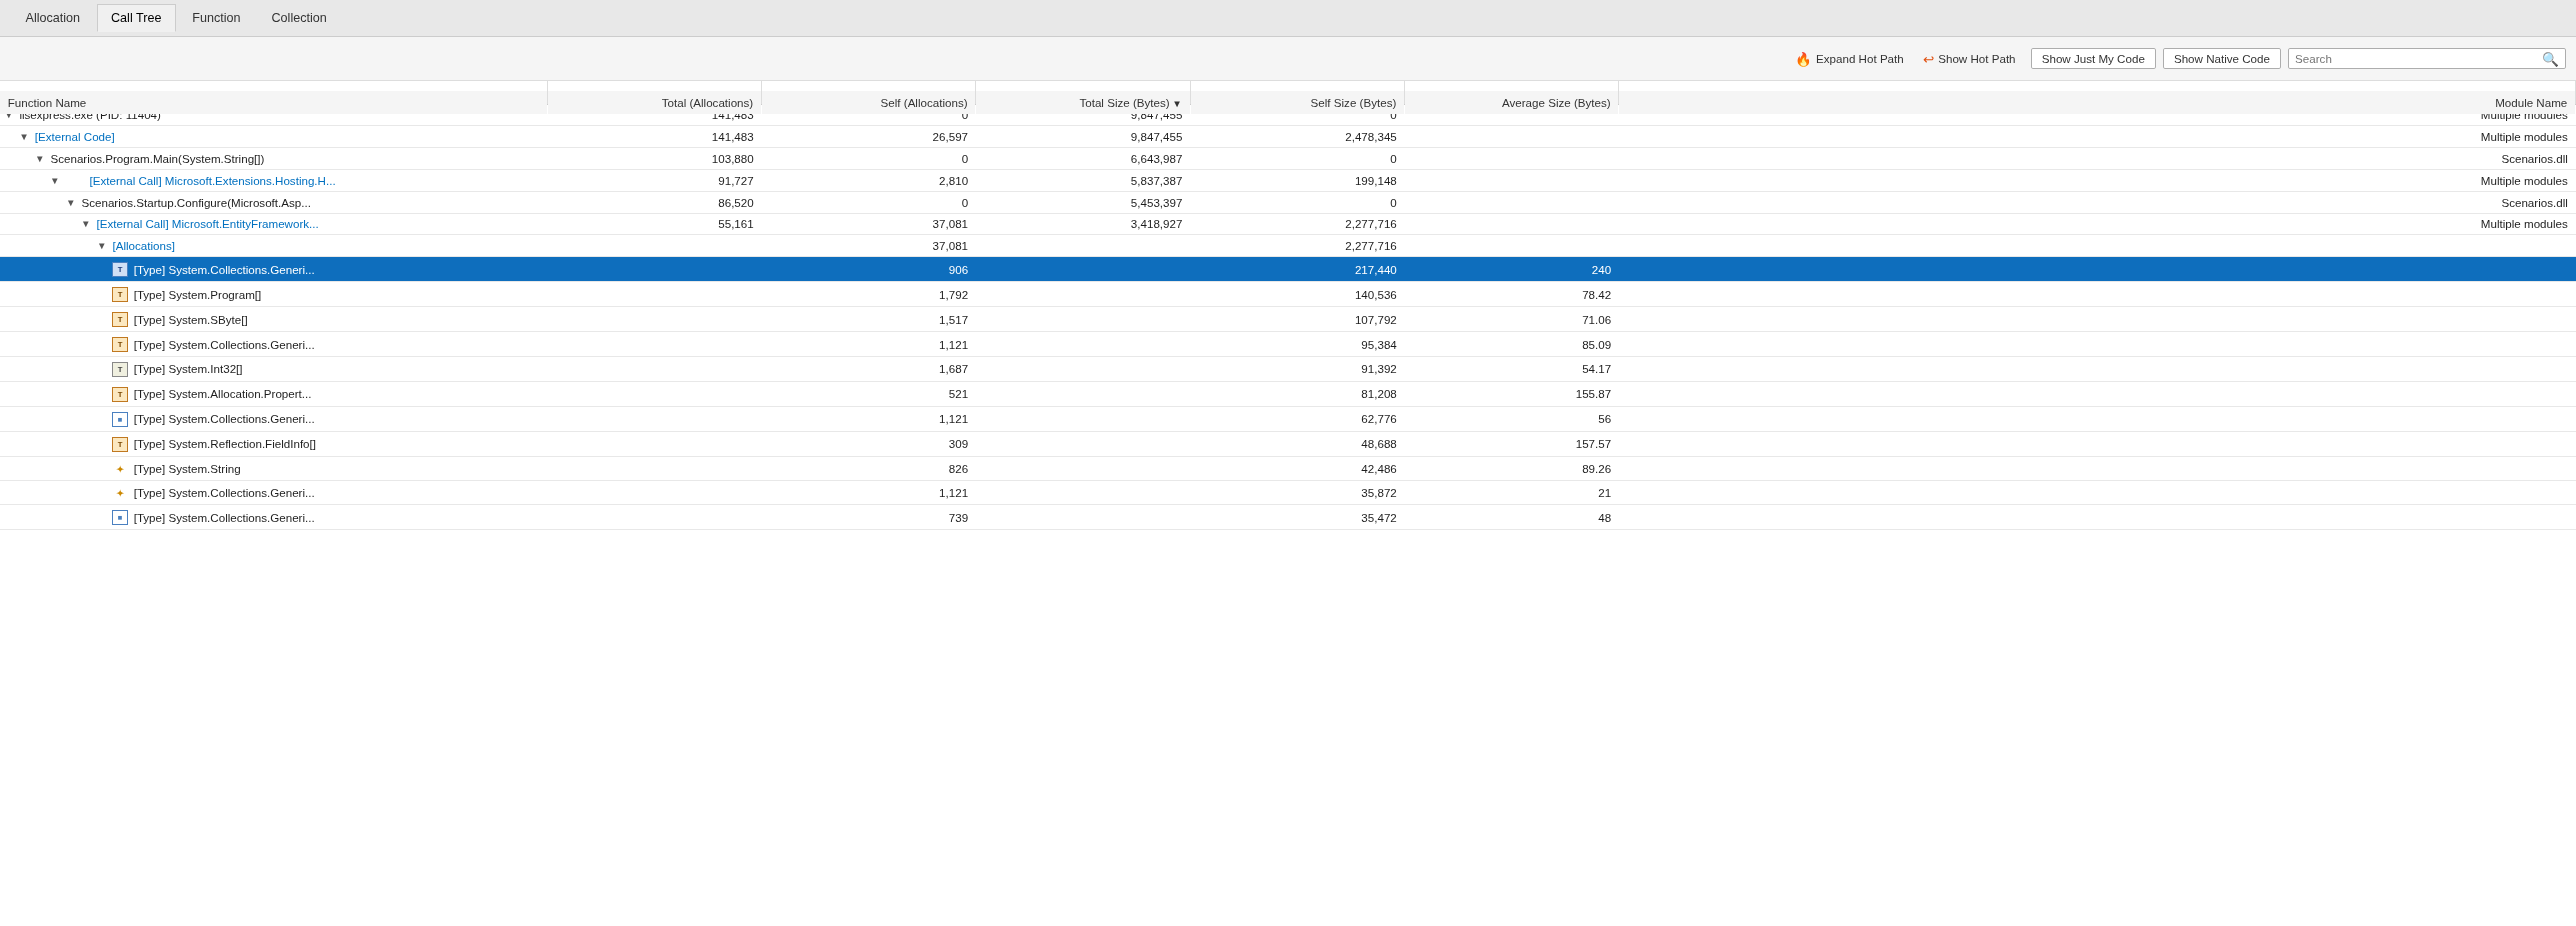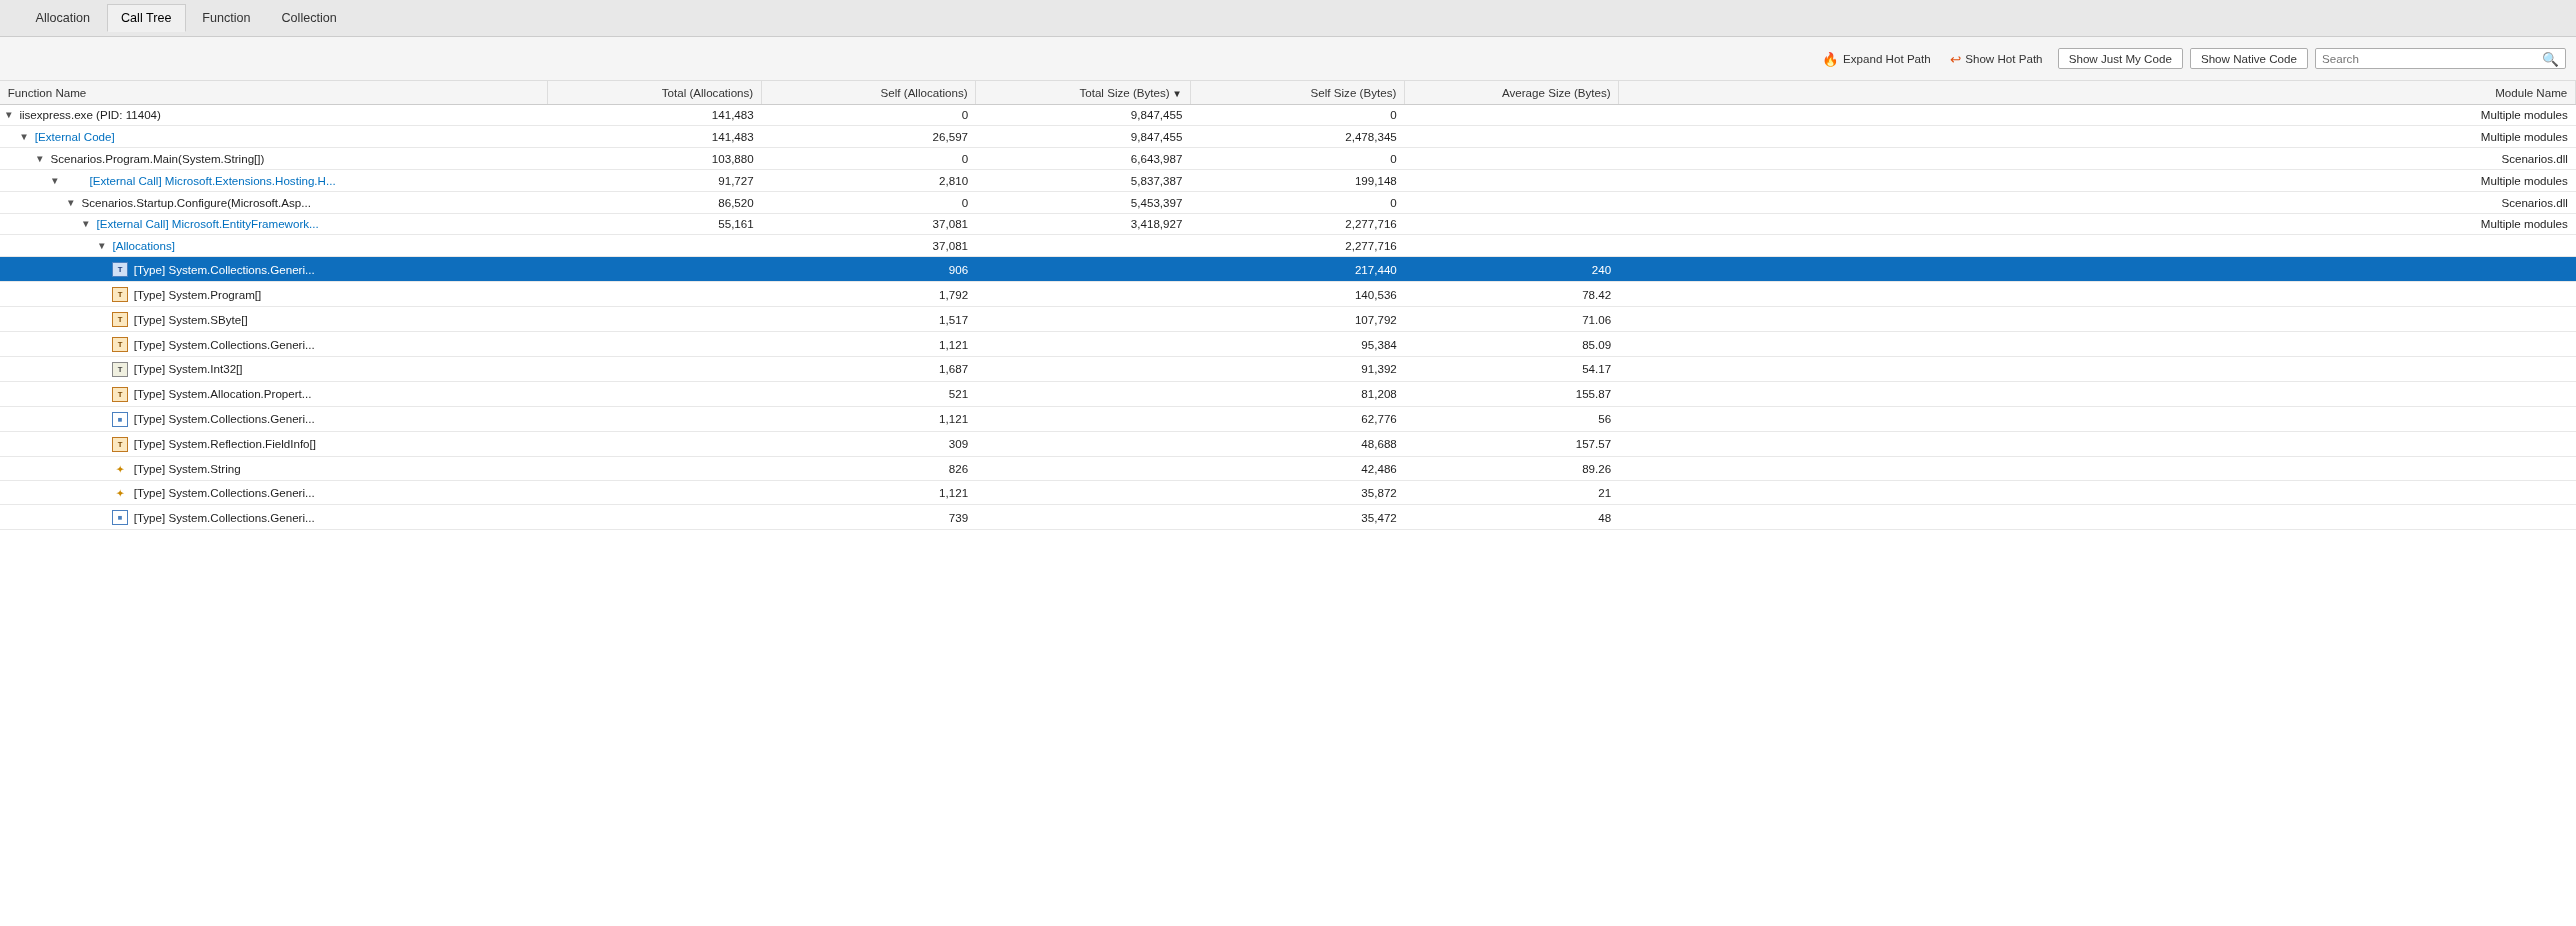--- a/index.html
+++ b/index.html
@@ -10,21 +10,21 @@
       color: #1e1e1e;
       overflow: hidden;
       width: 2576px;
       height: 927px;
     }
     .top-tabs {
       display: flex;
       align-items: center;
       background: #e8e8e8;
       border-bottom: 1px solid #ccc;
-      padding: 0 21px;
+      padding: 0 11px;
       height: 37px;
     }
     .tab {
       padding: 5.8px 13.5px;
       cursor: pointer;
       font-size: 12.6px;
       color: #333;
       border: 1px solid transparent;
       margin-right: 1.9px;
     }
@@ -69,21 +69,21 @@
       cursor: pointer;
       color: #333;
       border-radius: 1.9px;
     }
     .search-box {
       display: flex;
       align-items: center;
       border: 1px solid #adadad;
       background: #fff;
       padding: 1.9px 5.8px;
-      width: 251px;
+      width: 278px;
       border-radius: 1.9px;
     }
     .search-box input {
       border: none;
       outline: none;
       font-size: 11.6px;
       flex: 1;
       background: transparent;
       color: #999;
     }
@@ -105,21 +105,21 @@
       background: #f5f5f5;
       border-bottom: 1px solid #ccc;
       border-right: 1px solid #ddd;
       padding: 4.8px 7.7px;
       text-align: right;
       font-weight: normal;
       font-size: 11.6px;
       color: #333;
       white-space: nowrap;
       position: sticky;
-      top: 0;
+      top: 10px;
       z-index: 10;
     }
     thead th:first-child {
       text-align: left;
     }
     thead th.sorted::after {
       content: ' ▼';
       font-size: 9.7px;
     }
     tbody tr {

